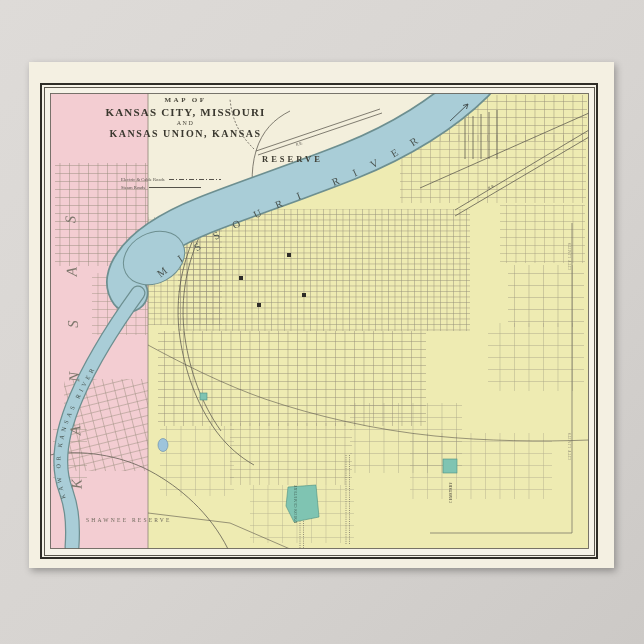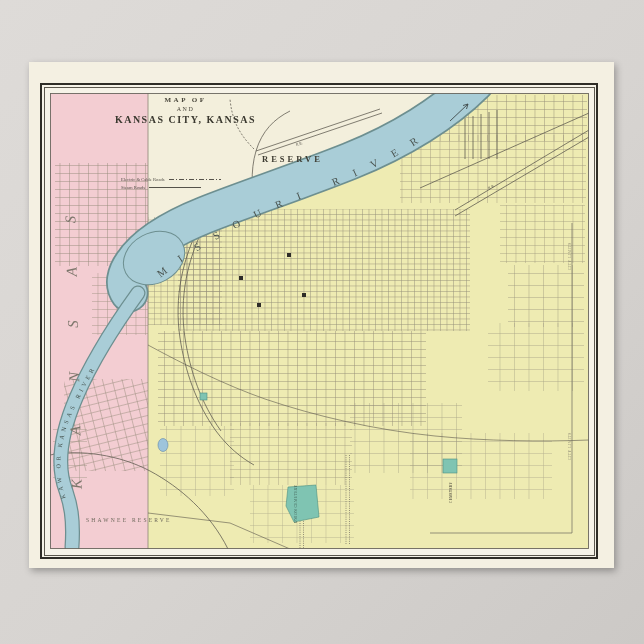--- a/index.html
+++ b/index.html
@@ -146,22 +146,23 @@
     </text>
     <text font-family="Liberation Serif, DejaVu Serif, serif" font-size="15" letter-spacing="44" font-style="italic" fill="#7c766b">
       <textPath href="#pKs" startOffset="8">KANSAS</textPath>
     </text>
 
     <rect x="0.5" y="0.5" width="538" height="455" fill="none" stroke="#6a675f" stroke-width="0.9"></rect>
   </svg>
 
   <div class="lbl title-block">
     <div class="t1">MAP OF</div>
+    <div class="t2">KANSAS CITY, MISSOURI</div>
     <div class="t3">AND</div>
-    <div class="t4">KANSAS CITY, KANSAS</div>
+    <div class="t4">KANSAS UNION, KANSAS</div>
   </div>
 
   <div class="lbl legend">
     <div class="legend-row">
       <span>Electric &amp; Cable Roads</span>
       <span class="legend-line line-electric"></span>
     </div>
     <div class="legend-row">
       <span>Steam Roads</span>
       <span class="legend-line line-steam"></span>

